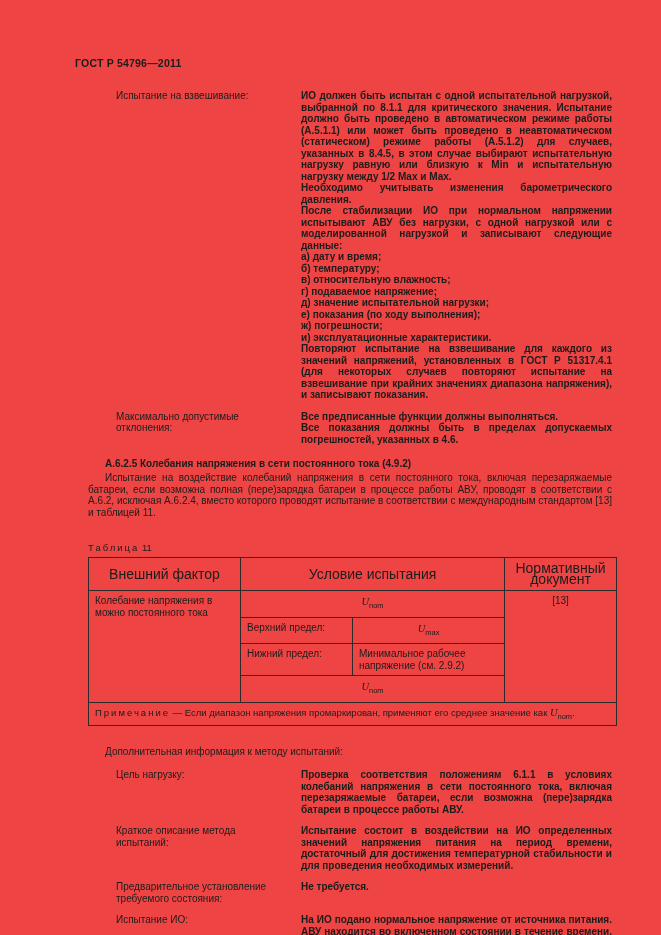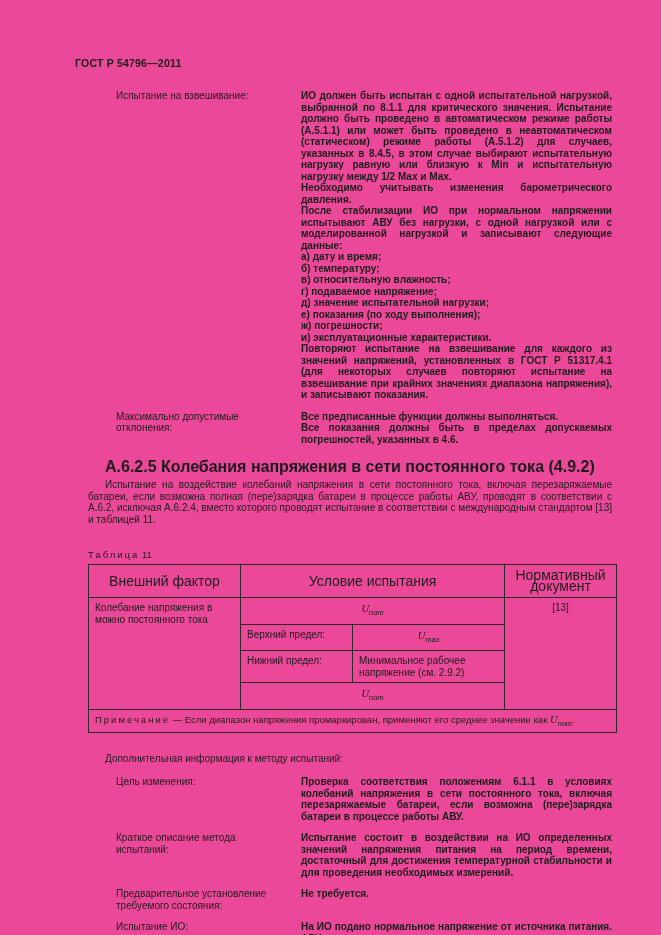--- a/index.html
+++ b/index.html
@@ -8,35 +8,35 @@
     background: #ffffff;
     font-family: "Liberation Sans", "DejaVu Sans", sans-serif;
     color: #1c1c1c;
     -webkit-font-smoothing: antialiased;
   }
   .page {
     position: relative;
     width: 661px; height: 935px;
     box-sizing: border-box;
     padding: 57px 49px 0 75px;
-    background: #ec4899;
+    background: #ef4444;
     overflow: hidden;
   }
   .doc-header { font-size: 10.5px; font-weight: bold; letter-spacing: 0.2px; }
   .content { margin-left: 13px; margin-top: 21px; }
 
   .def-row { display: flex; margin-bottom: 10px; }
   .def-term { flex: 0 0 168px; font-size: 10px; line-height: 11.5px; margin-left: 28px; }
   .def-text {
     flex: 1; margin-left: 17px;
     font-size: 10px; line-height: 11.5px;
     white-space: pre-line; text-align: justify; font-weight: bold;
   }
 
-  .section-heading { font-size: 16px; font-weight: bold; margin: 13px 0 3px; text-indent: 17px; }
+  .section-heading { font-size: 10px; font-weight: bold; margin: 13px 0 3px; text-indent: 17px; }
   .section-para { font-size: 10px; line-height: 11.5px; text-align: justify; text-indent: 17px; }
 
   .table-caption { font-size: 9.5px; margin: 24px 0 4px; }
   .spaced { letter-spacing: 2px; }
 
   table.gost { border-collapse: collapse; width: 528px; table-layout: fixed; }
   table.gost th {
     border: 1px solid #2b2b2b; font-weight: normal;
     font-size: 14px; line-height: 11px;
     padding: 5px 4px; text-align: center; vertical-align: middle;
@@ -131,21 +131,21 @@
           <span>Если диапазон напряжения промаркирован, применяют его среднее значение как</span>
           <span class="math">U</span><sub class="math-sub">nom</sub><span>.</span>
         </td>
       </tr>
     </tbody>
       </table>
 
     <div class="addl-label">Дополнительная информация к методу испытаний:</div>
 
     <div class="def-row">
-      <div class="def-term">Цель изменения:</div>
+      <div class="def-term">Цель нагрузку:</div>
       <div class="def-text">Проверка соответствия положениям 6.1.1 в условиях колебаний напряжения в сети постоянного тока, включая перезаряжаемые батареи, если возможна (пере)зарядка батареи в процессе работы АВУ.</div>
     </div>
 
     <div class="def-row">
       <div class="def-term">Краткое описание метода испытаний:</div>
       <div class="def-text">Испытание состоит в воздействии на ИО определенных значений напряжения питания на период времени, достаточный для достижения температурной стабильности и для проведения необходимых измерений.</div>
     </div>
 
     <div class="def-row">
       <div class="def-term">Предварительное установление требуемого состояния:</div>

